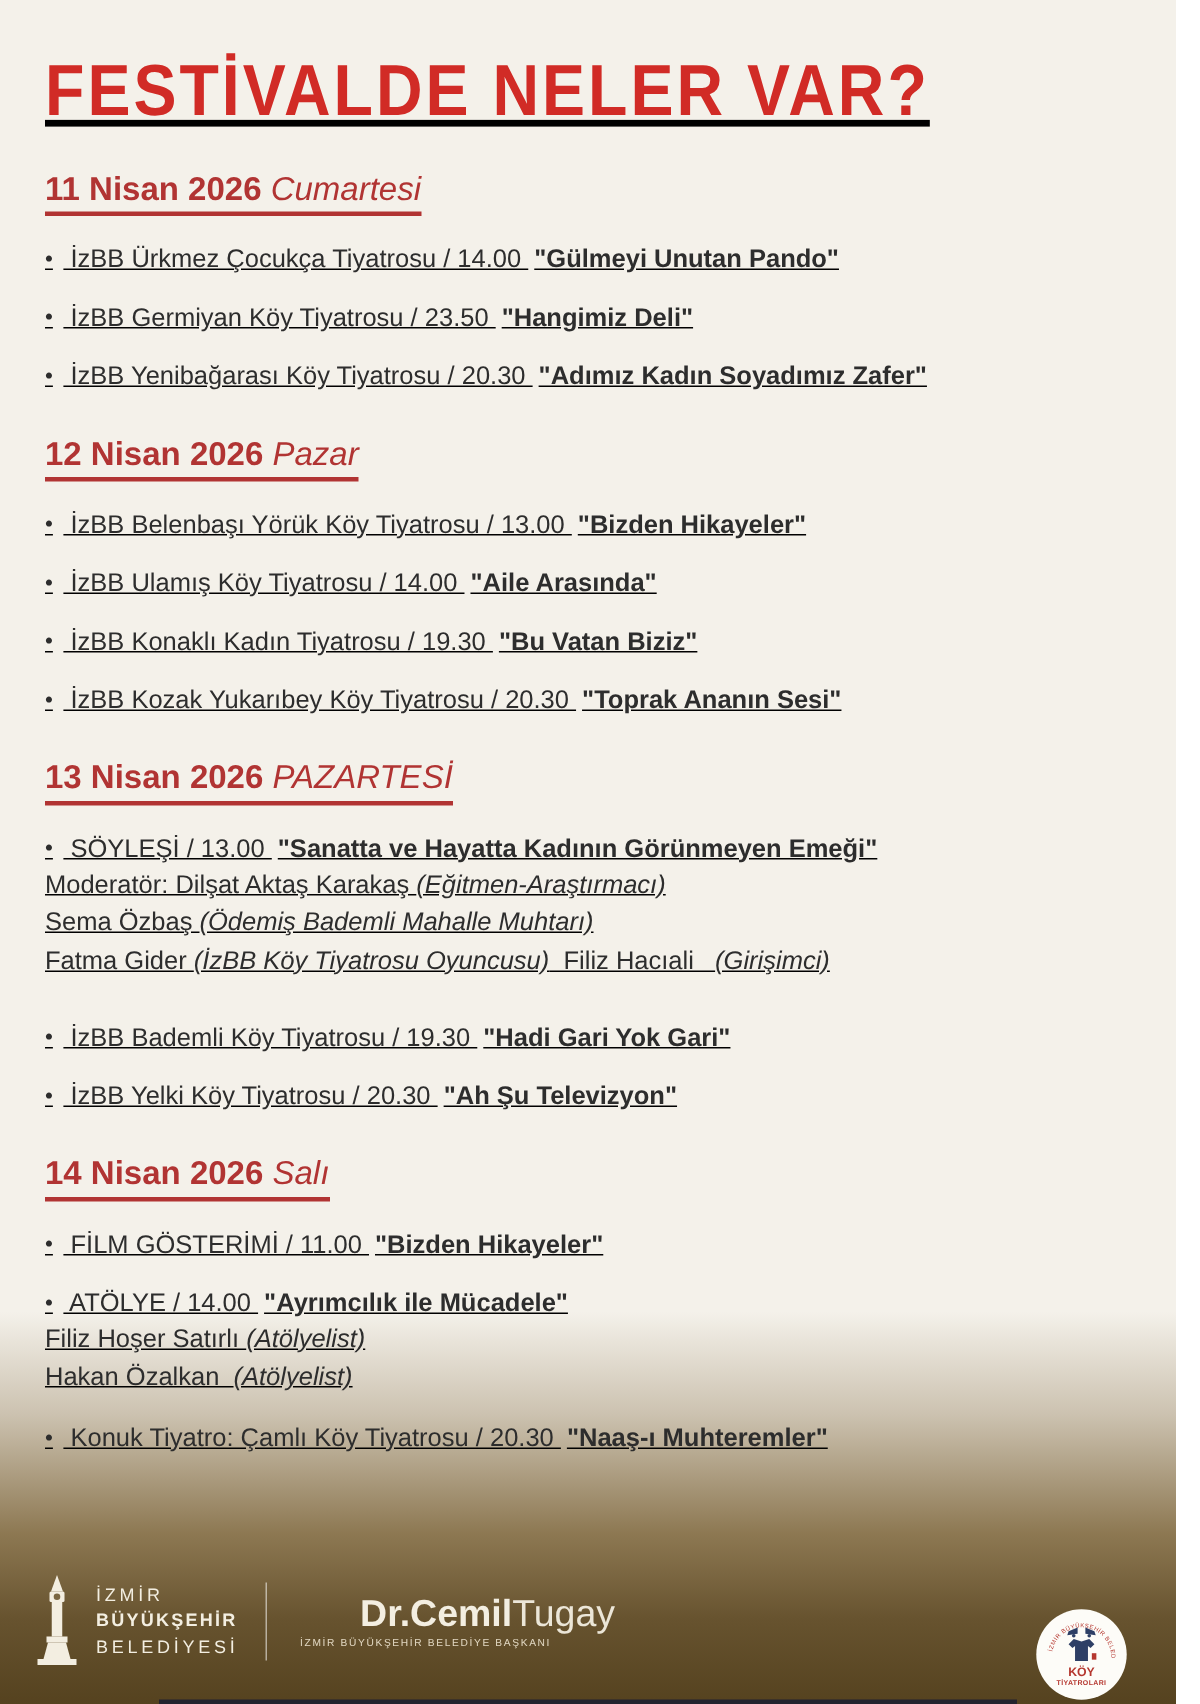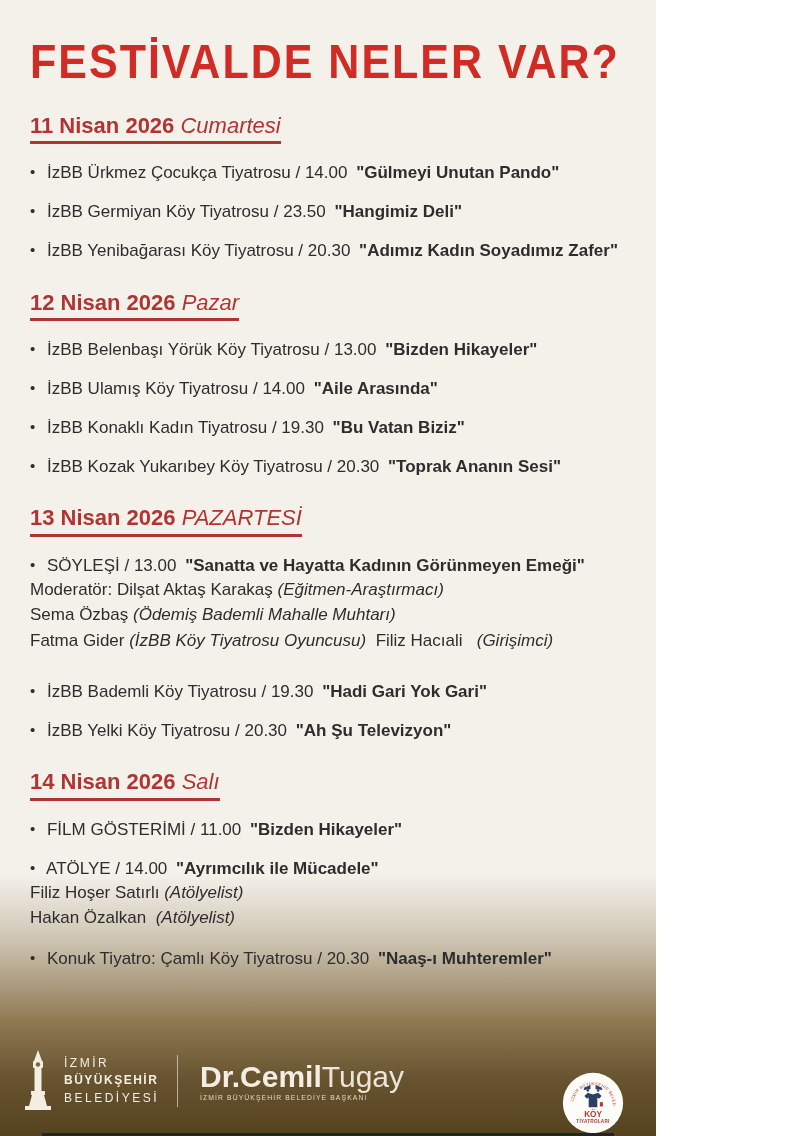--- a/index.html
+++ b/index.html
@@ -1,24 +1,25 @@
 <!DOCTYPE html>
 <html><head>
 <meta charset="utf-8">
 <style>
   html,body{margin:0;padding:0;}
   body{font-family:"Liberation Sans", sans-serif;}
   .page{
     position:relative;
-    width:656px;height:1136px;
+    width:784px;height:1136px;
     overflow:hidden;
     background:linear-gradient(180deg,
       #f4f1ea 0%, #f4f1ea 77%,
       #ccc2b0 83%, #8d7852 90%,
       #67532f 95%, #55421f 100%);
+    text-decoration:underline;
   }
   .content{padding:30px 30px 0 30px;}
   .poster-title{
     font-size:43px;
     font-weight:900;
     color:#d12b26;
     letter-spacing:2px;
     transform:scaleY(1.12);
     transform-origin:left top;
     margin:4px 0 30px 0;
@@ -54,21 +55,21 @@
     color:#f3eee1;
   }
   .muni{display:flex;align-items:center;}
   .tower{margin-right:12px;}
   .muni-text{font-size:12px;letter-spacing:2.5px;line-height:1.45;}
   .muni-text .b{font-weight:bold;letter-spacing:1.5px;}
   .v-divider{
     width:1px;height:52px;background:rgba(255,255,255,.55);
     margin:0 22px 0 18px;
   }
-  .mayor .name{font-size:30px;line-height:1.05;white-space:nowrap;}
+  .mayor .name{font-size:25px;line-height:1.05;white-space:nowrap;margin-left:40px;}
   .mayor .name .dr{font-weight:bold;}
   .mayor .name .first{font-weight:bold;}
   .mayor .name .last{font-weight:normal;opacity:.95;}
   .mayor .sub{font-size:6.8px;letter-spacing:1.1px;color:#e2d8c2;margin-top:2px;}
   .badge{
     position:absolute;right:32px;bottom:2px;
     width:62px;height:62px;
   }
   .bottom-strip{
     position:absolute;bottom:0;left:50%;

